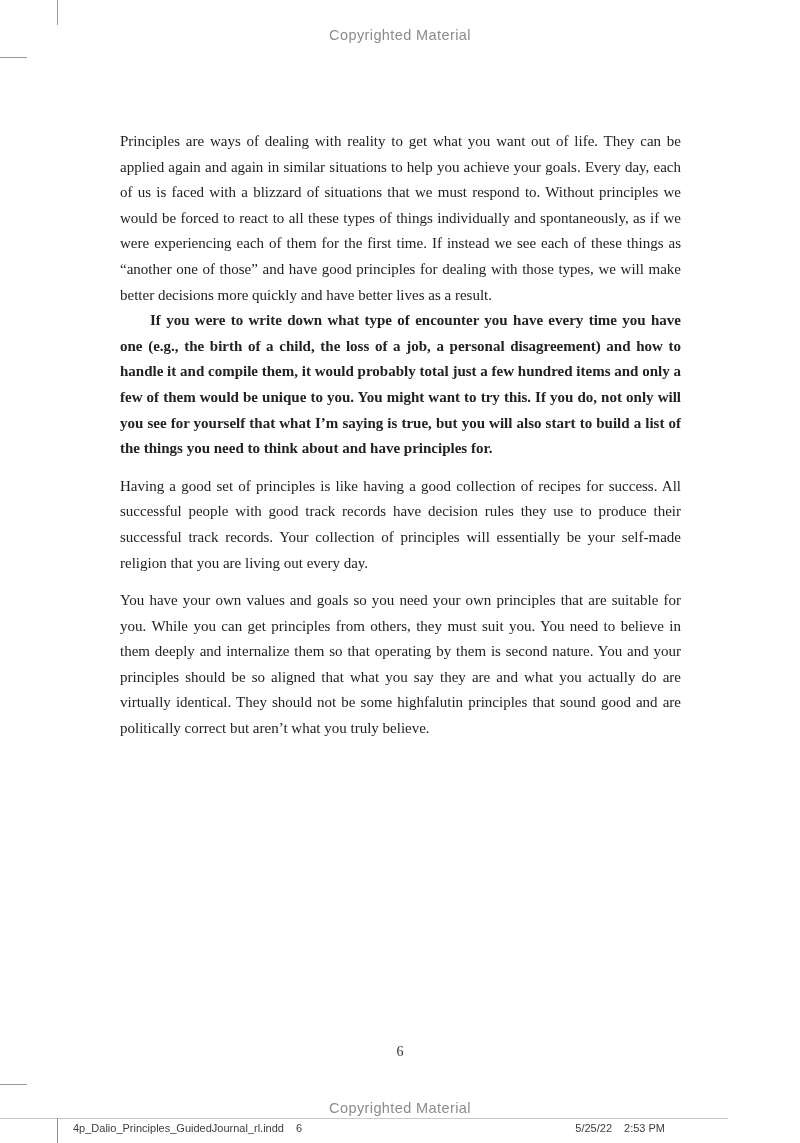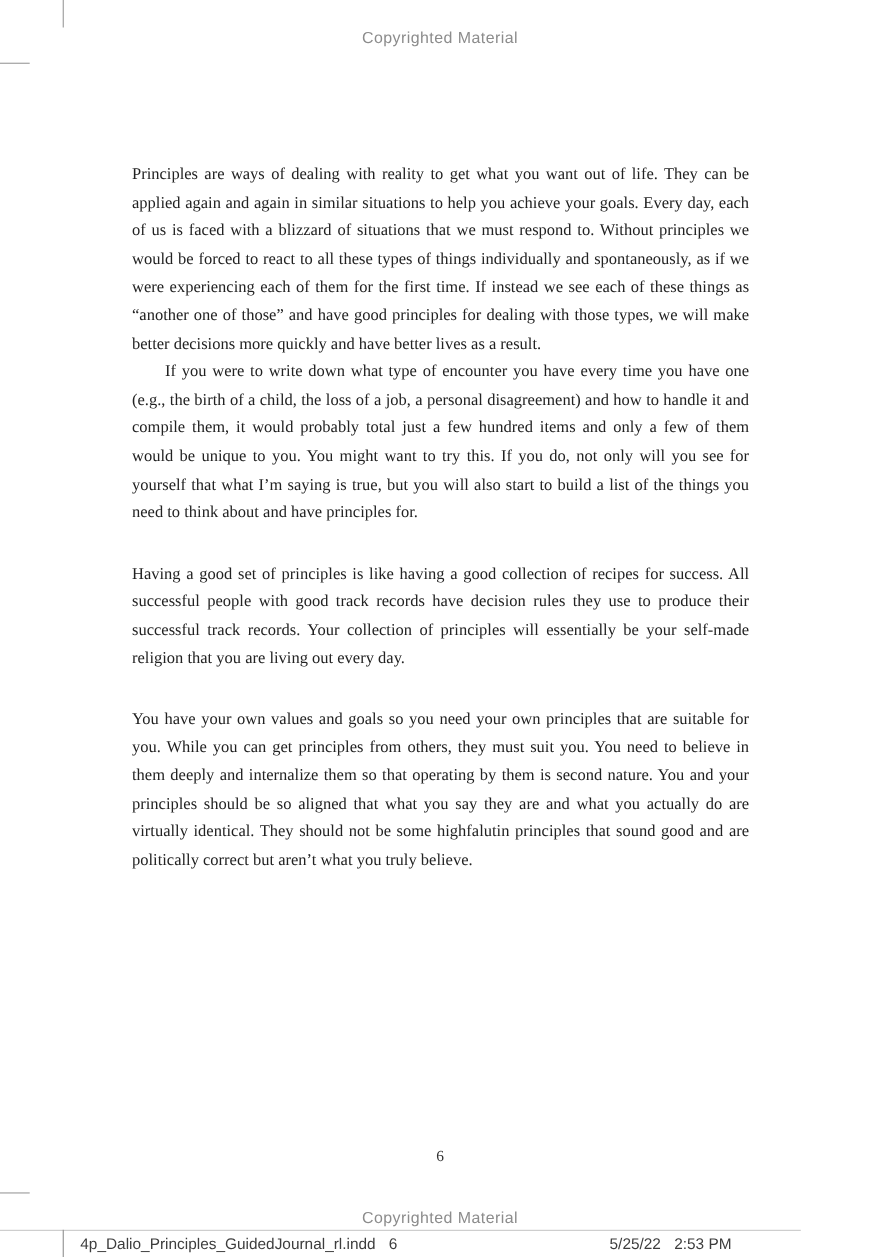--- a/index.html
+++ b/index.html
@@ -55,23 +55,23 @@
     color: #2d2d2d;
   }
 
   .content p {
     font-size: 15px;
     line-height: 25.6px;
     text-align: justify;
     color: #222222;
   }
 
-  .mt-after-h { margin-top: 30px; }     
+  .mt-after-h { margin-top: 12px; }     
   .mt-h2 { margin-top: 25px; }          
-  .indent { text-indent: 30px; }
+  .indent { text-indent: 30px; font-weight: bold; }
 
   .page-number {
     position: absolute;
     left: 0; top: 1044px;
     width: 800px;
     text-align: center;
     font-family: "Liberation Serif", serif;
     font-size: 14px;
     color: #333333;
   }
@@ -88,21 +88,21 @@
     top: 1118px;
     width: 1px; height: 25px;
     background: #8f8f8f;
   }
   .slug-tick.left { left: 57px; }
   .slug-tick.right { left: 743px; }
   .slug-text {
     position: absolute;
     top: 1122px;
     font-family: "Liberation Sans", sans-serif;
-    font-size: 14px;
+    font-size: 11px;
     color: #3d3d3d;
     white-space: nowrap;
   }
   .slug-text.left { left: 73px; }
   .slug-text.right { right: 63px; text-align: right; }
   .slug-gap-sm { display: inline-block; width: 12px; }
 </style>
 </head>
 <body>
 

